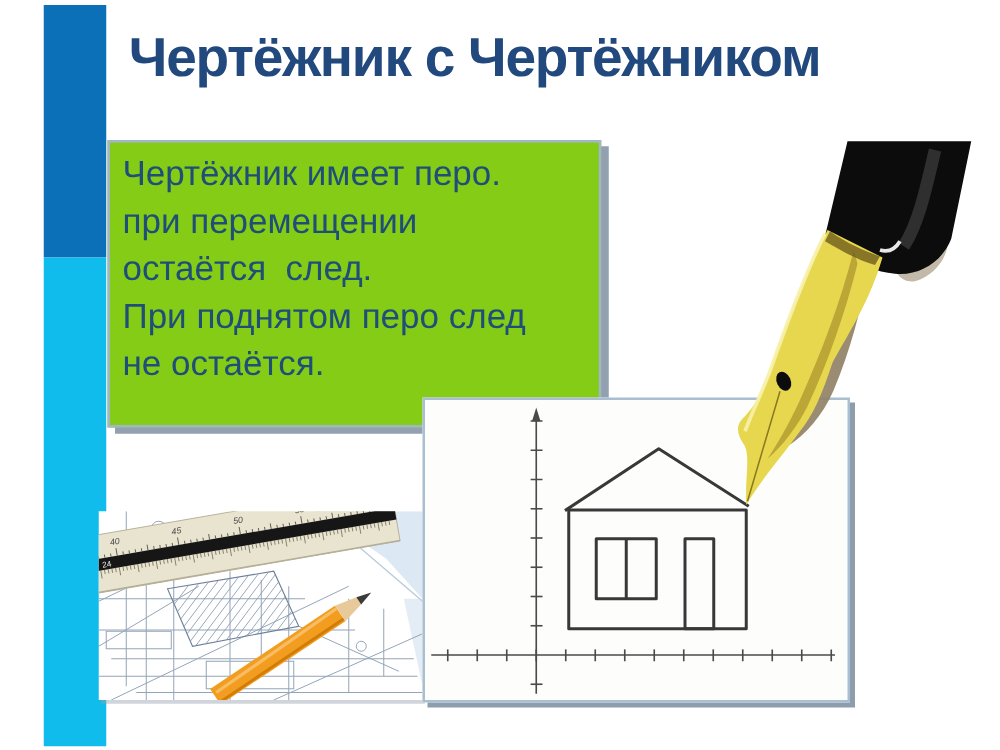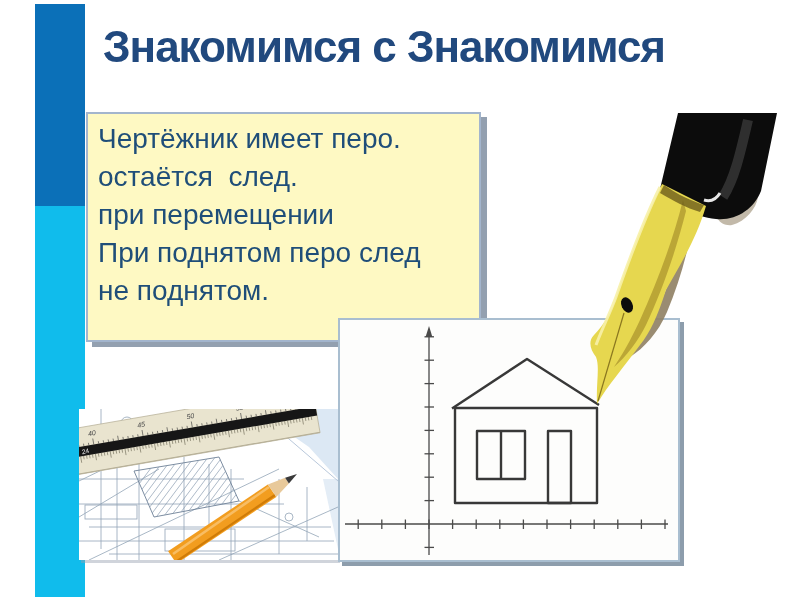--- a/index.html
+++ b/index.html
@@ -10,49 +10,49 @@
   .abs{position:absolute;}
   #bar-top{left:35px;top:4px;width:50px;height:202px;background:#0b70b8;}
   #bar-bottom{left:35px;top:206px;width:50px;height:391px;background:#10bcec;}
   #slide-title{
     left:103px;top:22px;width:690px;
     font-size:44px;font-weight:bold;letter-spacing:-1px;
     color:#21497e;white-space:nowrap;
   }
   #note-box{
     left:86px;top:112px;width:395px;height:230px;box-sizing:border-box;
-    background:#fef9c3;border:2px solid #a3b5cd;
+    background:#84cc16;border:2px solid #a3b5cd;
     box-shadow:6px 5px 0 #93a0b0;
     padding:6px 6px 0 10px;
     color:#1f4e79;font-size:28px;line-height:38px;
   }
   #note-box .line{white-space:pre;}
   #photo{left:79px;top:409px;width:259px;height:151px;background:#ffffff;
     box-shadow:2px 3px 0 rgba(150,160,175,.45);}
   #grid-panel{
     left:338px;top:318px;width:338px;height:240px;
     background:#fdfdfc;border:2px solid #a9bed0;
     box-shadow:4px 4px 0 #8d9dac;
   }
   svg{display:block;}
 </style>
 </head>
 <body>
 
 <div class="abs" id="bar-top"></div>
 <div class="abs" id="bar-bottom"></div>
 
-<div class="abs" id="slide-title">Знакомимся с Знакомимся</div>
+<div class="abs" id="slide-title">Чертёжник с Чертёжником</div>
 
 <div class="abs" id="note-box">
   <div class="line">Чертёжник имеет перо.</div>
+  <div class="line">при перемещении</div>
   <div class="line">остаётся  след.</div>
-  <div class="line">при перемещении</div>
   <div class="line">При поднятом перо след</div>
-  <div class="line">не поднятом.</div>
+  <div class="line">не остаётся.</div>
 </div>
 
 <div class="abs" id="photo">
   <svg width="259" height="151" viewBox="0 0 259 151">
     <defs>
       <clipPath id="hq">
           <polygon points="55,62 140,48 160,92 75,108"></polygon>
         </clipPath>
       <clipPath id="ph">
           <rect x="0" y="0" width="259" height="151"></rect>

